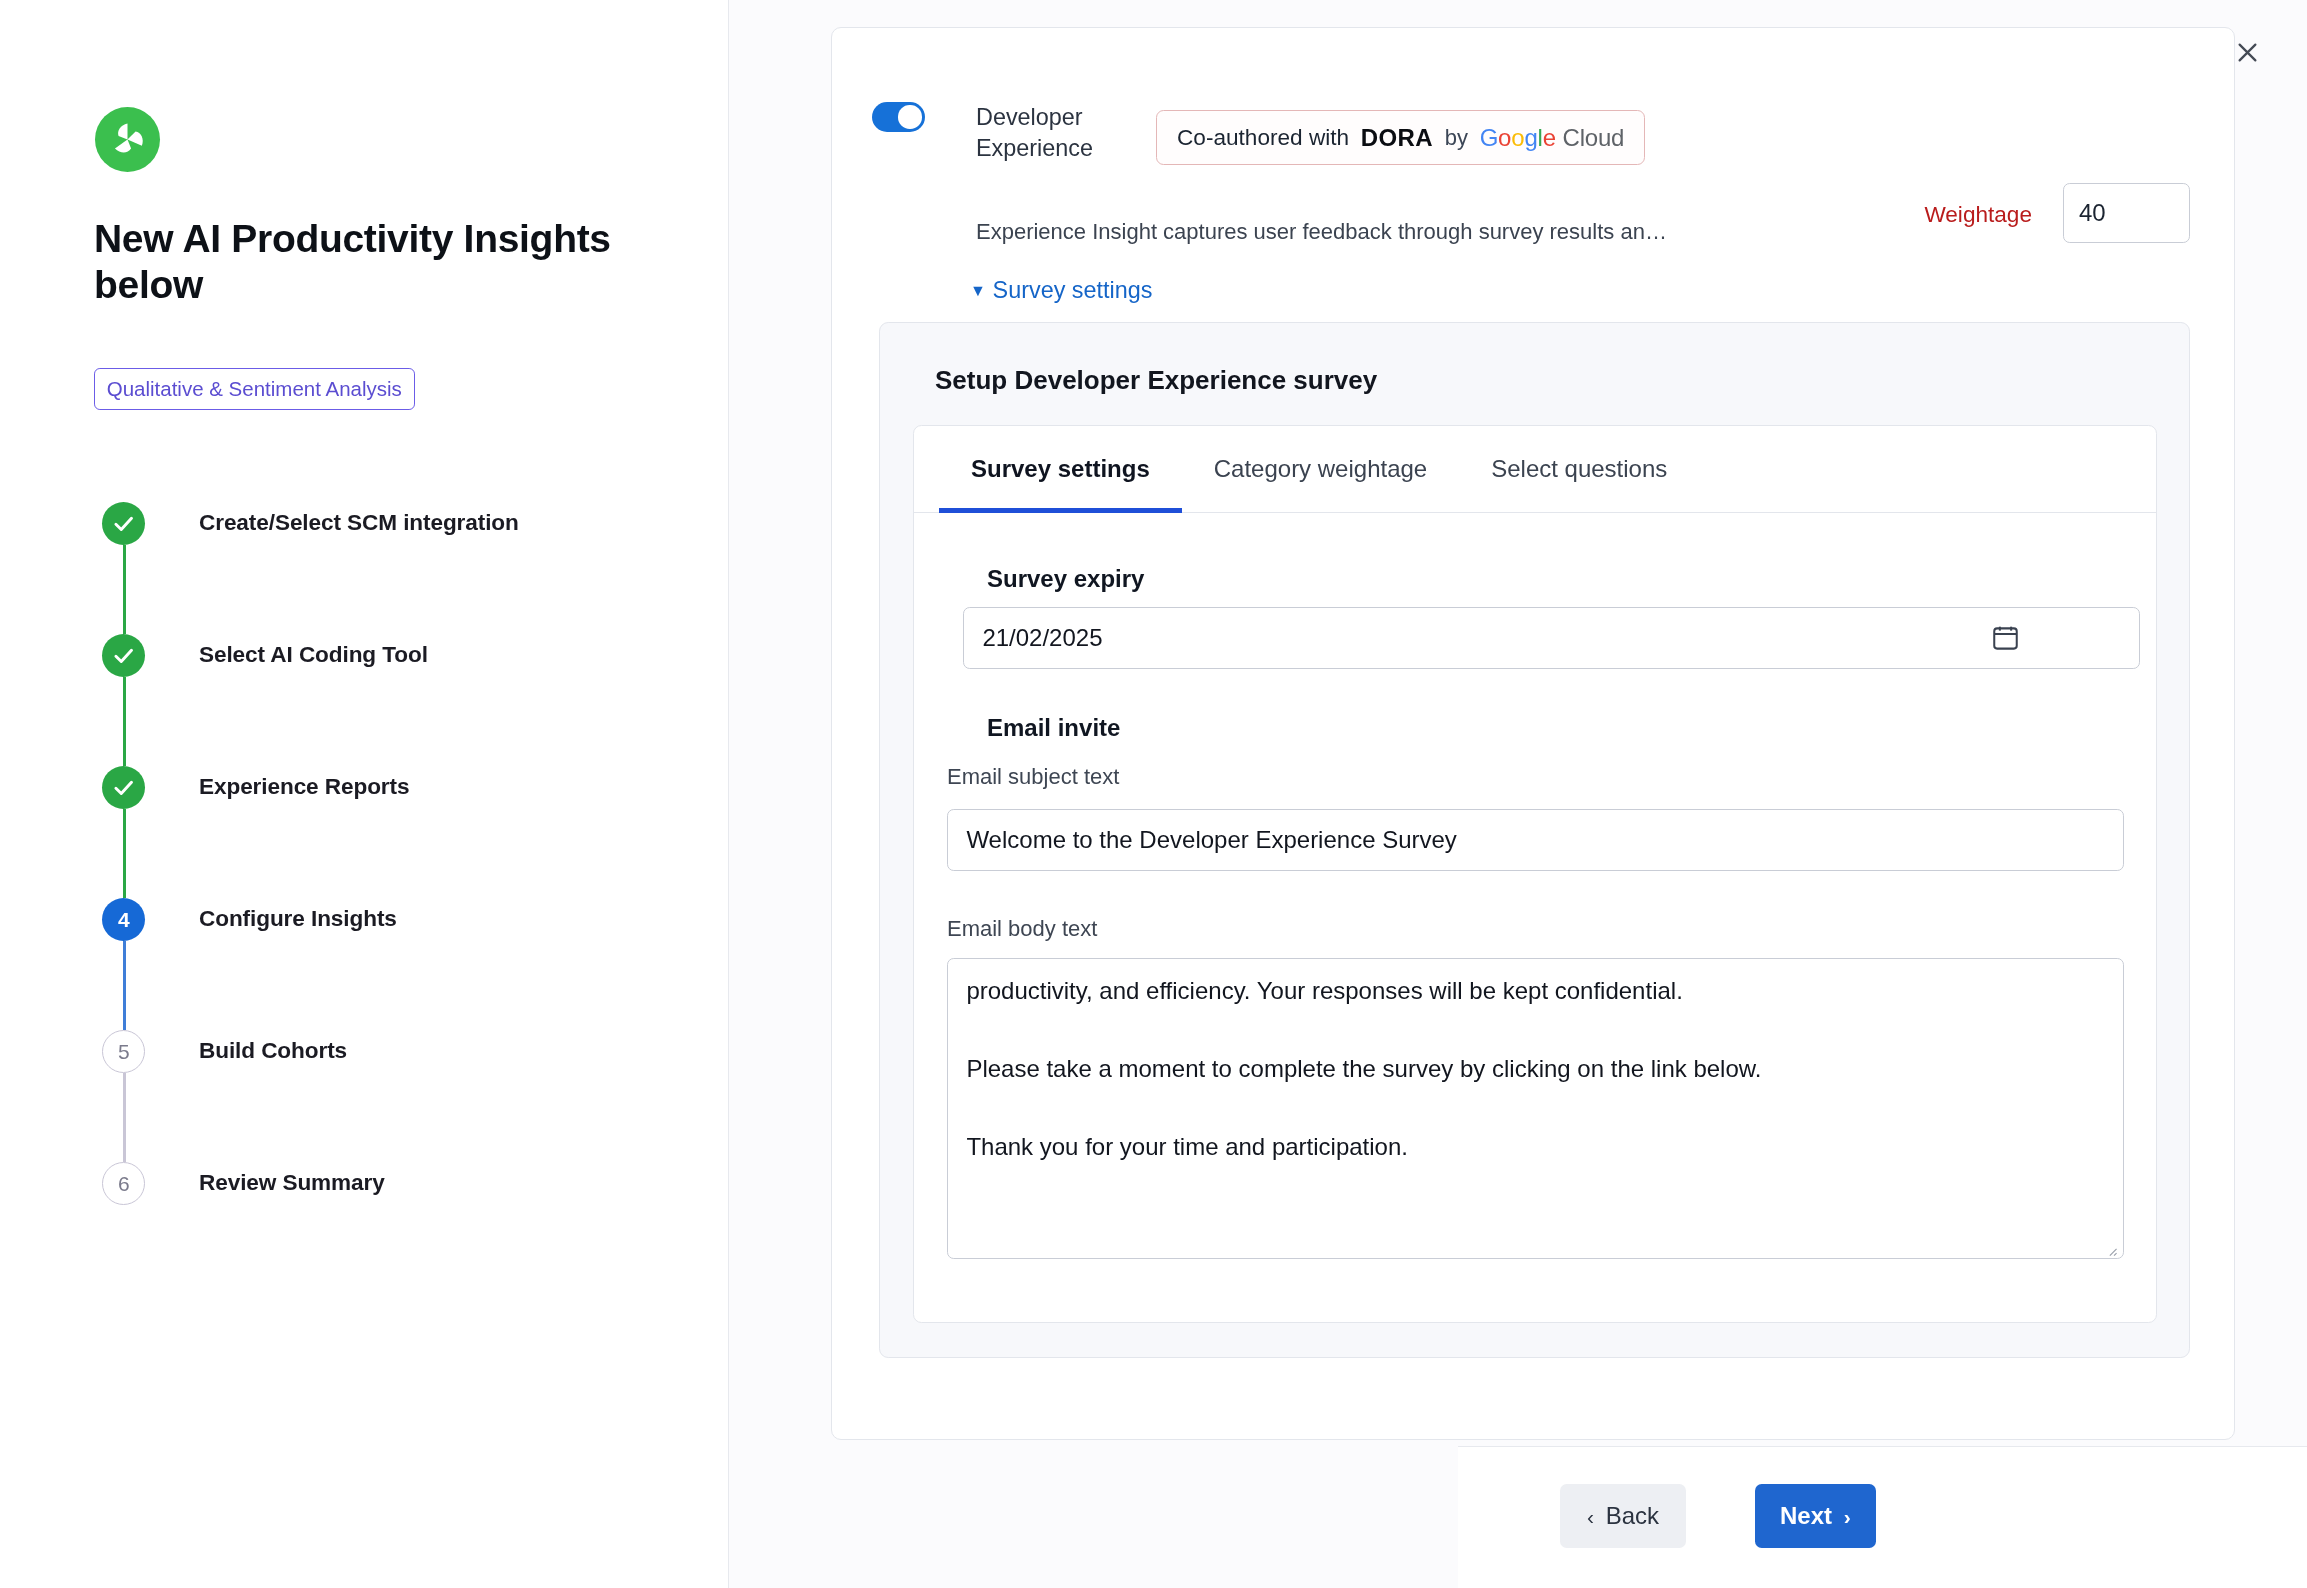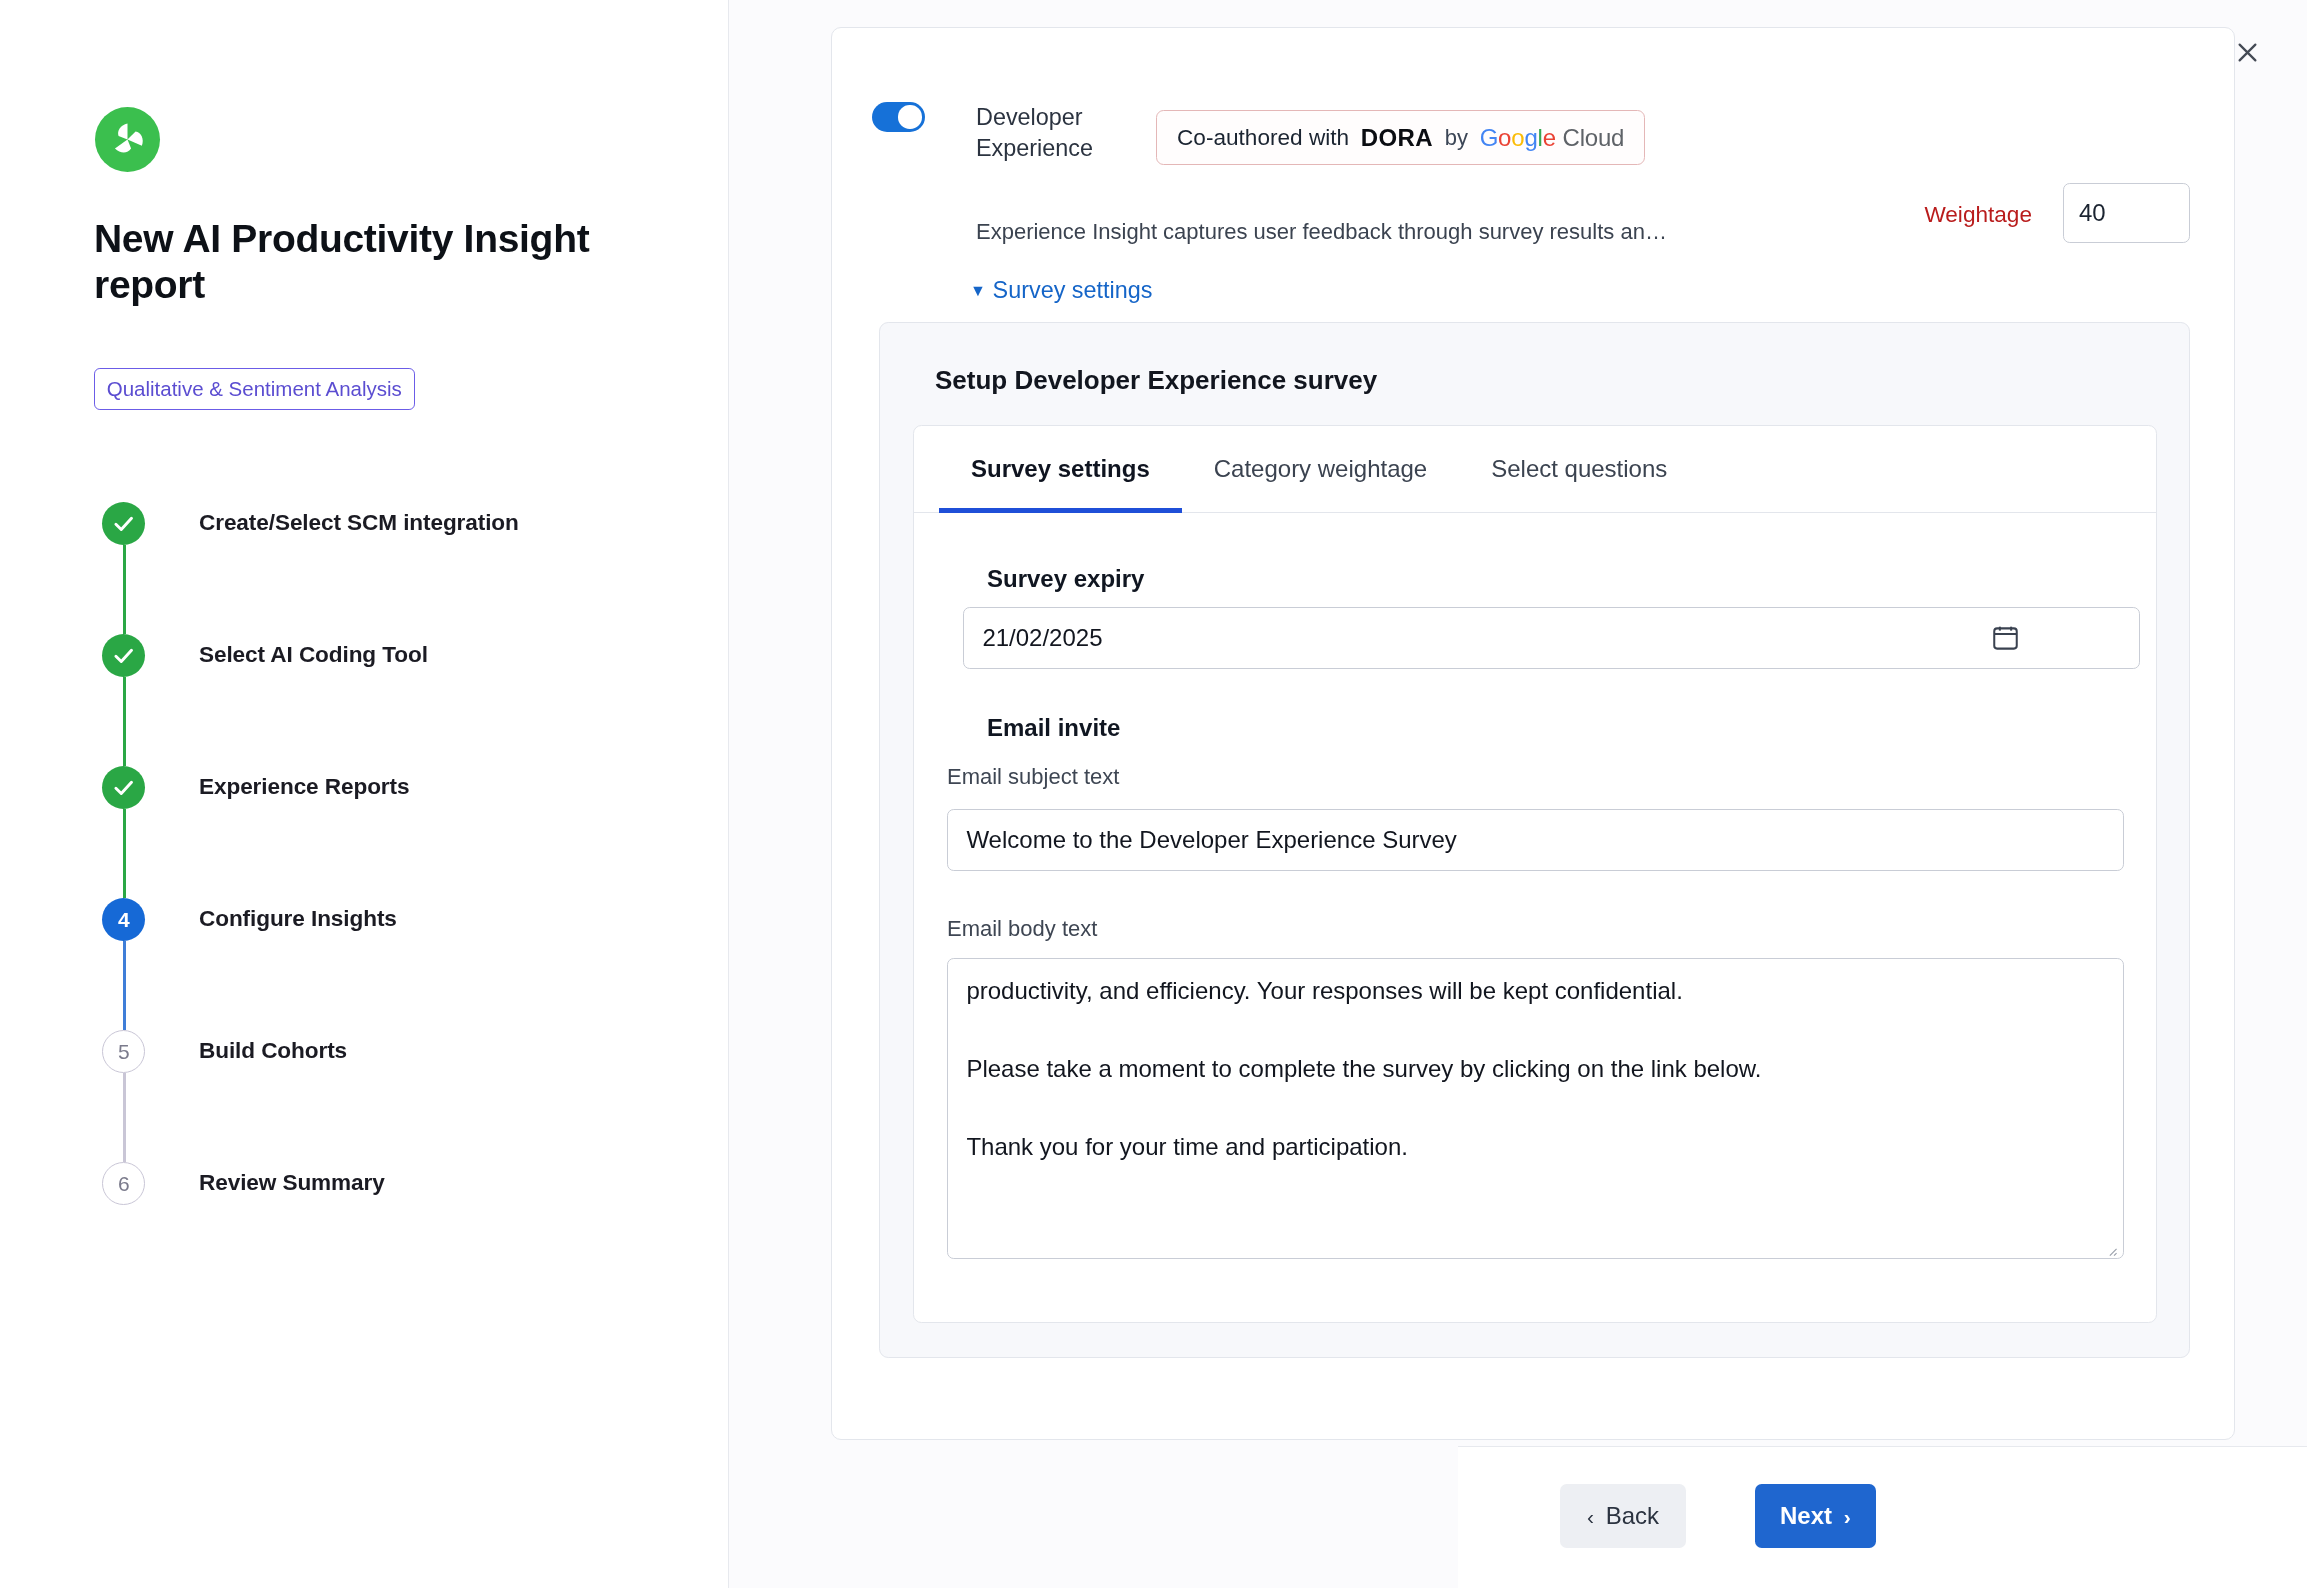--- a/index.html
+++ b/index.html
@@ -385,21 +385,21 @@
   <div class="sidebar">
 
     <div class="logo">
       <svg viewBox="0 0 48 48" fill="none">
         <path d="M24 24 L24 6 C16 8 12 14 14 20 Z" fill="#ffffff"></path>
         <path d="M24 24 L40 31 C43 23 39 16 33 15 Z" fill="#ffffff"></path>
         <path d="M24 24 L10 34 C16 40 24 40 28 34 Z" fill="#ffffff"></path>
       </svg>
     </div>
 
-    <div class="report-title">New AI Productivity Insight report</div>
+    <div class="report-title">New AI Productivity Insights below</div>
 
     <div class="tag">Qualitative &amp; Sentiment Analysis</div>
 
     <div class="stepper">
 
       <div class="step">
         <div class="line green"></div>
         <div class="bullet done">
           <svg viewBox="0 0 24 24" fill="none" stroke="#ffffff" stroke-width="3" stroke-linecap="round" stroke-linejoin="round">
               <path d="M4 12.5 L9.5 18 L20 6.5"></path>

